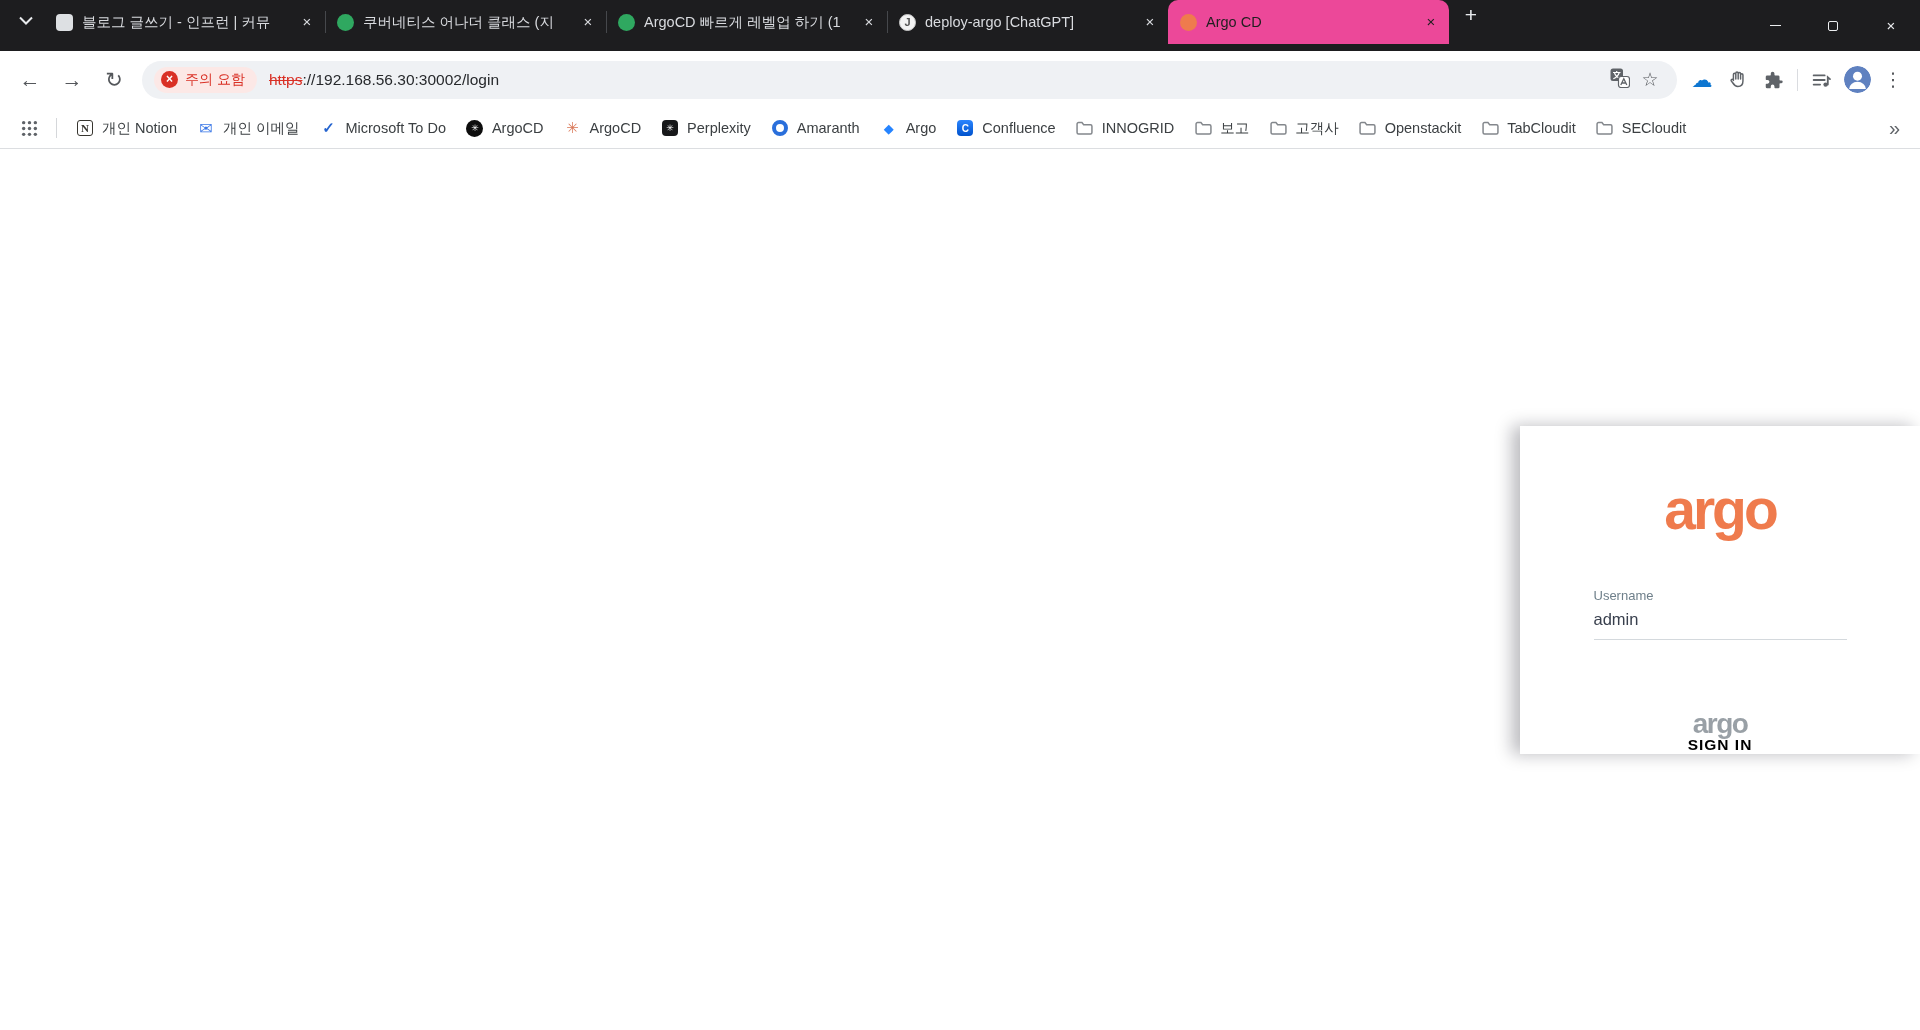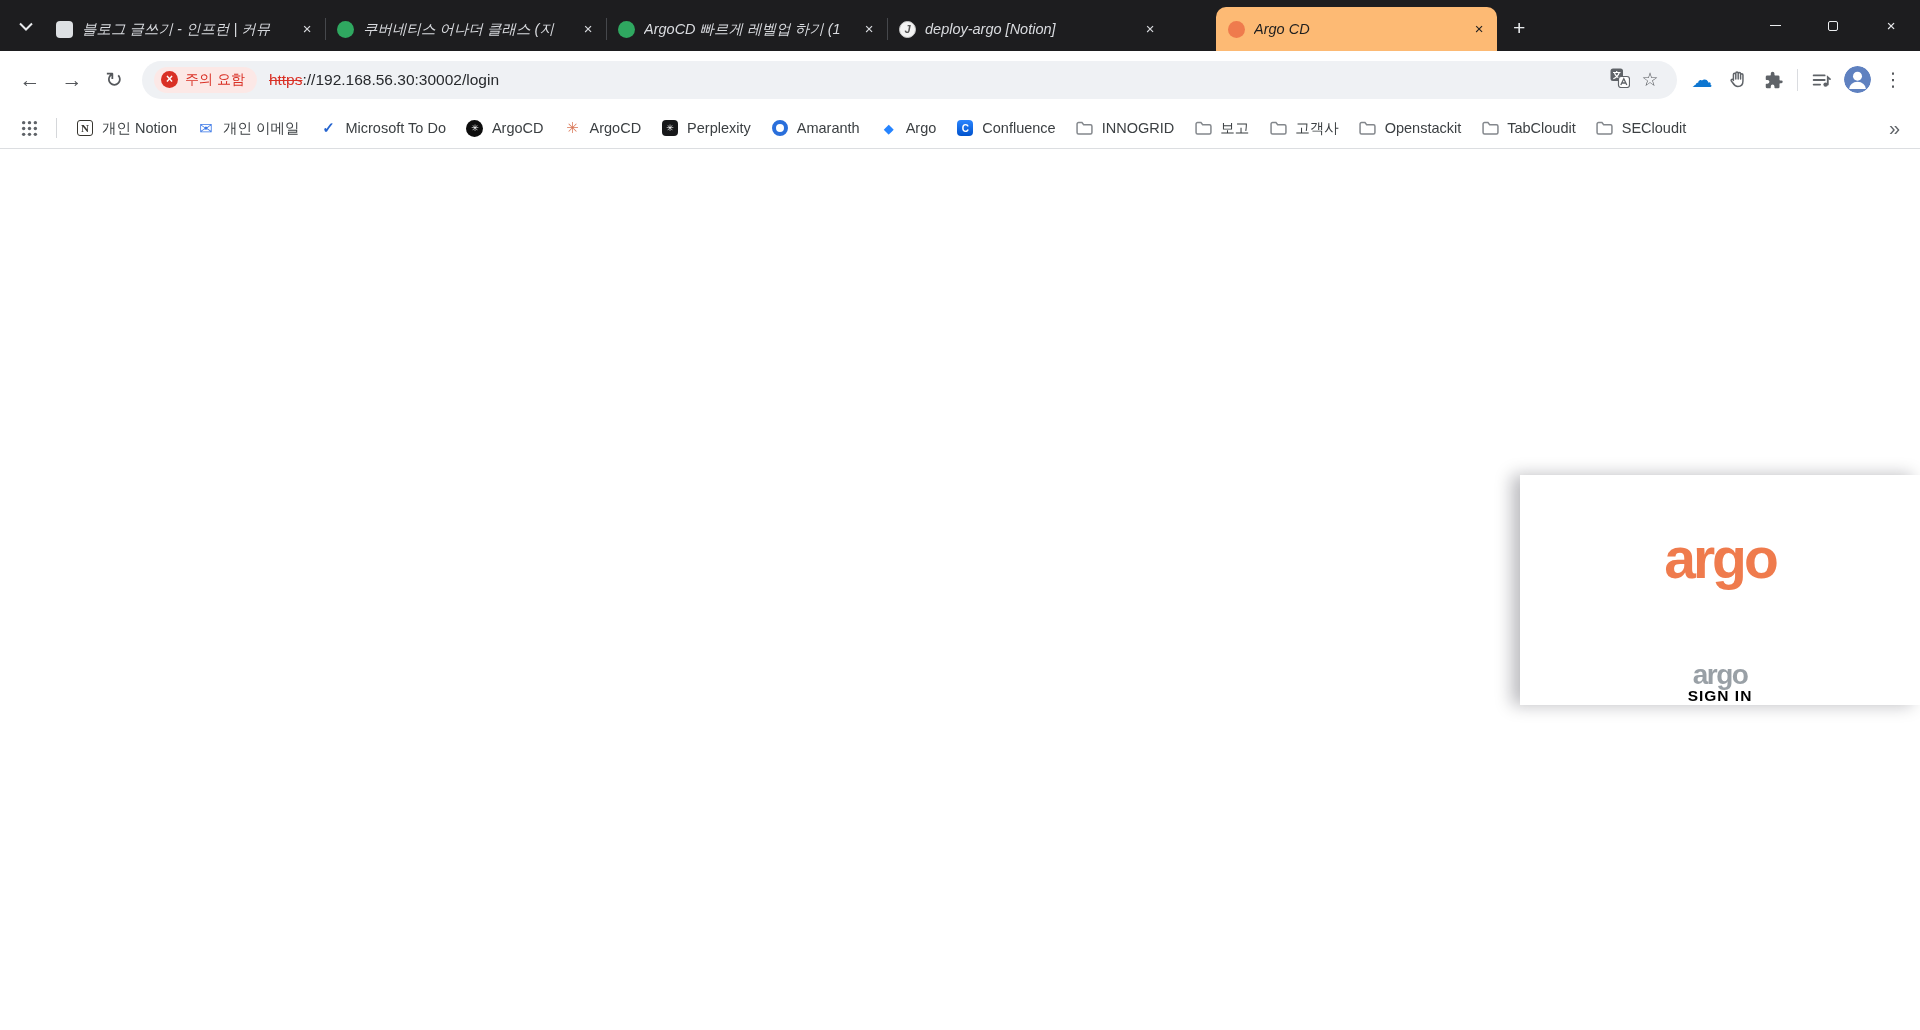--- a/index.html
+++ b/index.html
@@ -1,24 +1,24 @@
 <!DOCTYPE html>
 <html><head>
 <meta charset="utf-8">
 <style>
   * { margin:0; padding:0; box-sizing:border-box; }
   html,body { width:1920px; height:1030px; overflow:hidden; }
   body { font-family:"Liberation Sans", sans-serif; background:#fff; }
 
   
-  .tabbar { height:51px; background:#1d1d1f; display:flex; align-items:flex-end; position:relative; padding-left:8px;font-style:italic; }
+  .tabbar { height:51px; background:#1d1d1f; display:flex; position:relative; padding-left:8px; }
   .tab-search { width:36px; height:40px; margin-bottom:5px; display:flex; align-items:center; justify-content:center; border-radius:8px; color:#e8eaed; cursor:pointer; }
   .tab { width:281px; height:44px; display:flex; align-items:center; gap:9px; padding:0 8px 0 12px; border-radius:10px 10px 0 0; color:#d9dbdf; font-size:14.5px; position:relative; cursor:pointer; }
   .tab:not(.active)+.tab:not(.active)::before { content:""; position:absolute; left:0; top:11px; height:22px; width:1px; background:#46484c; }
-  .tab.active { background:#fdba74; color:#1f1f1f;margin-left:48px; }
+  .tab.active { background:#ec4899; color:#1f1f1f; }
   .fav { width:17px; height:17px; flex:none; border-radius:50%; display:flex; align-items:center; justify-content:center; }
   .fav-inflearn { border-radius:4px; background:#dde0e3; }
   .fav-green { background:#2fa860; }
   .fav-jenkins { background:#f3f3f3; border:1px solid #c7c7c7; color:#555; font-size:11px; font-weight:bold; }
   .fav-argo { background:#ef7b4d; }
   .tab-title { flex:1; white-space:nowrap; overflow:hidden; }
   .tab-close { width:20px; height:20px; line-height:19px; text-align:center; border-radius:50%; font-size:15px; flex:none; }
   .newtab { width:32px; height:32px; margin:0 0 6px 6px; border-radius:50%; color:#e8eaed; font-size:21px; line-height:30px; text-align:center; cursor:pointer; }
   .win-controls { position:absolute; right:0; top:0; height:51px; display:flex; }
   .win-btn { width:58px; height:100%; display:flex; align-items:center; justify-content:center; color:#eceef0; font-size:15px; cursor:pointer; }
@@ -109,21 +109,21 @@
     <span class="tab-title">쿠버네티스 어나더 클래스 (지</span>
     <span class="tab-close">×</span>
   </div>
   <div class="tab">
     <span class="fav fav-green"></span>
     <span class="tab-title">ArgoCD 빠르게 레벨업 하기 (1</span>
     <span class="tab-close">×</span>
   </div>
   <div class="tab">
     <span class="fav fav-jenkins">J</span>
-    <span class="tab-title">deploy-argo [Notion]</span>
+    <span class="tab-title">deploy-argo [ChatGPT]</span>
     <span class="tab-close">×</span>
   </div>
   <div class="tab active">
     <span class="fav fav-argo"></span>
     <span class="tab-title">Argo CD</span>
     <span class="tab-close">×</span>
   </div>
 
   <div class="newtab">+</div>
 
@@ -372,18 +372,22 @@
         <circle cx="165" cy="140" r="11" fill="#17181d"></circle>
         <path d="M106 184 A25 19 0 0 0 156 184 Z" fill="#fff"></path>
       </svg>
     </div>
   </div>
 
   <div class="login">
     <div class="logo-top">argo</div>
 
     <div class="form">
+      <div class="fld">
+        <label>Username</label>
+        <input type="text" value="admin" style="">
+      </div>
       <button class="signin">SIGN IN</button>
     </div>
 
     <div class="logo-bottom">argo</div>
   </div>
 </div>
 
 </body></html>

